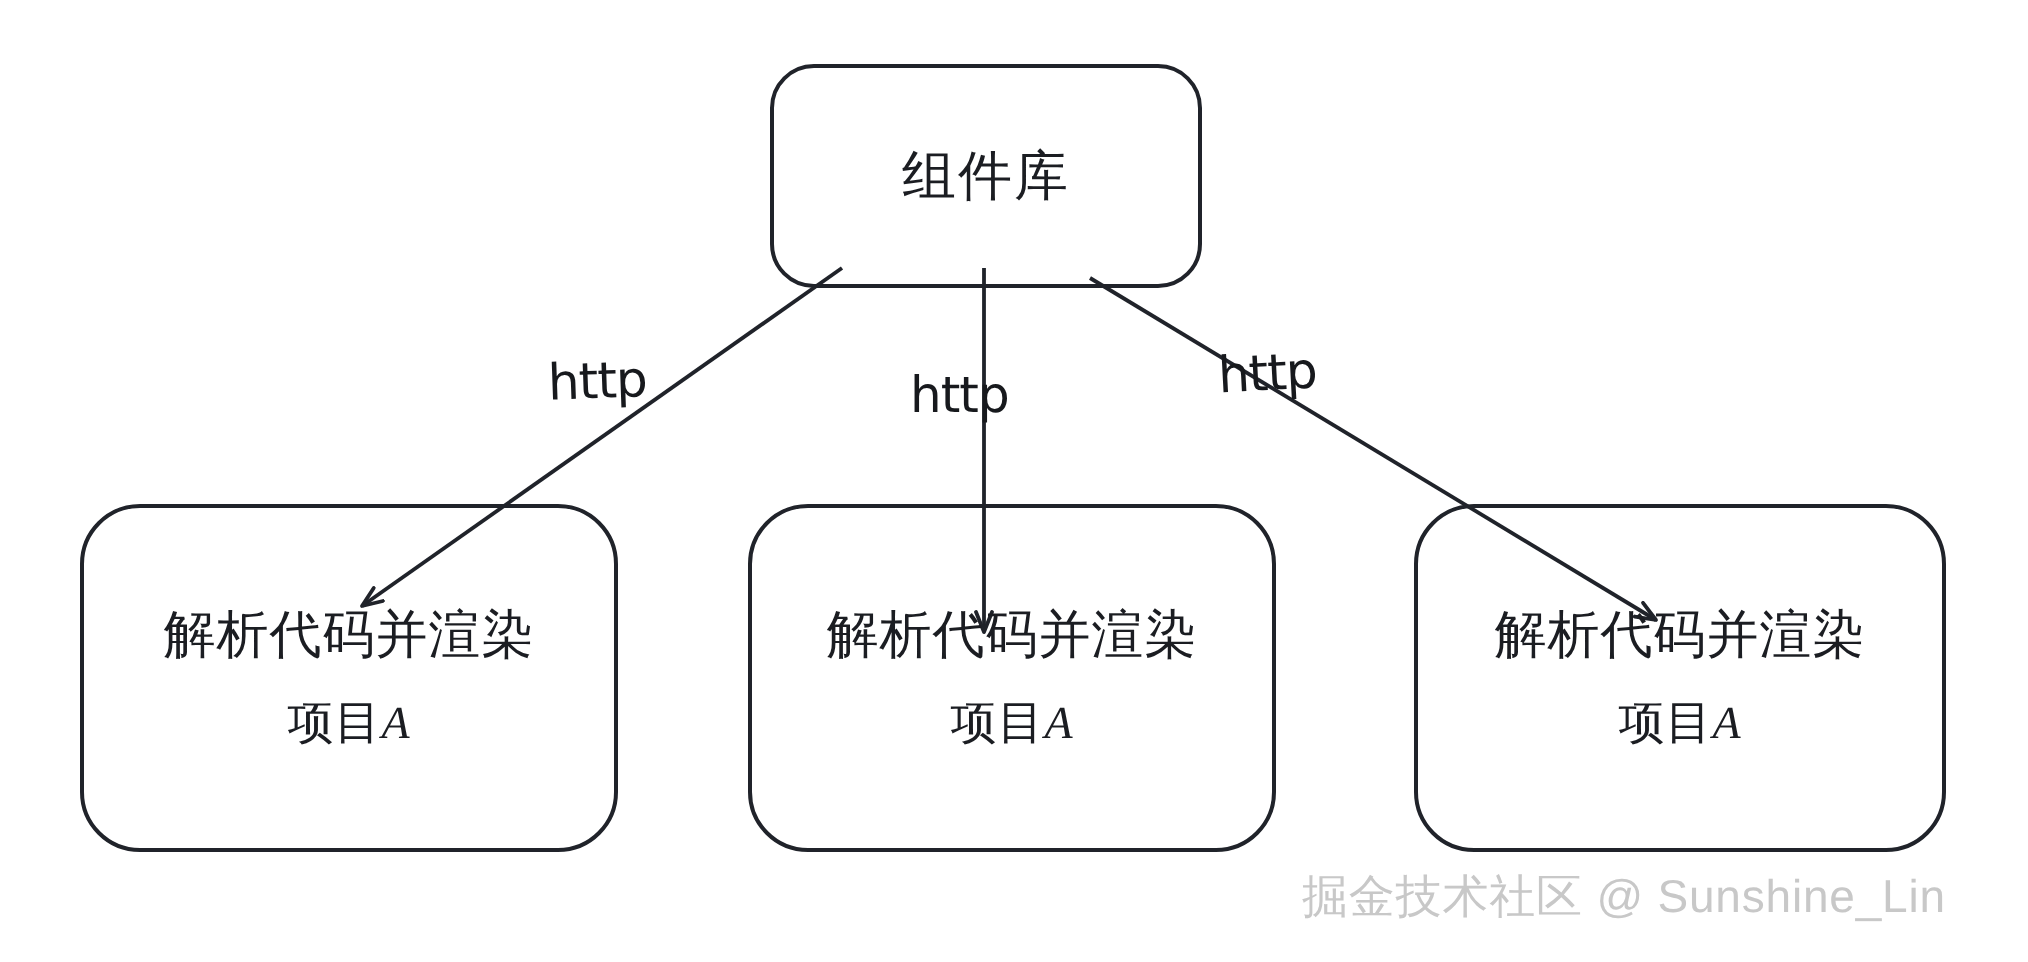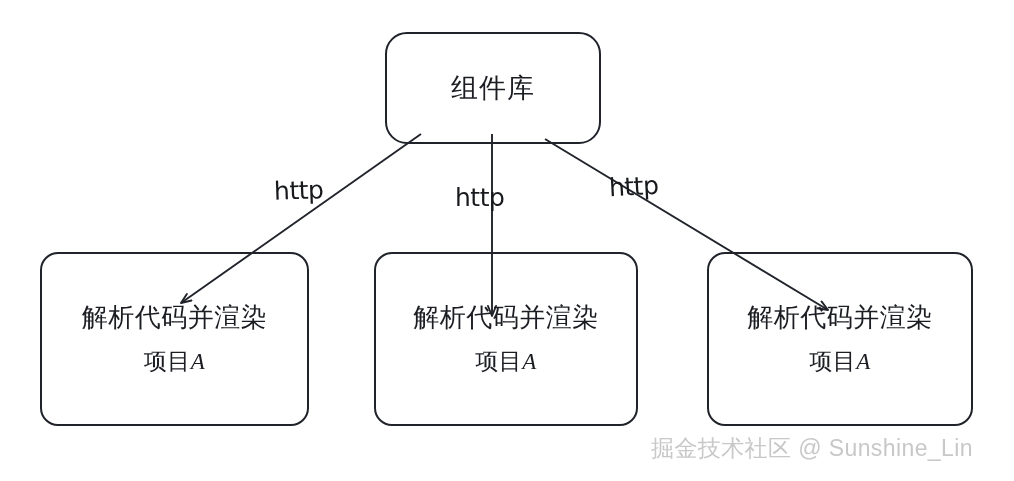--- a/index.html
+++ b/index.html
@@ -21,21 +21,21 @@
     position: absolute;
     left: 0;
     top: 0;
     width: 1014px;
     height: 481px;
   }
   .node {
     position: absolute;
     box-sizing: border-box;
     border: 2.2px solid #20232a;
-    border-radius: 18px;
+    border-radius: 30px;
     background: transparent;
     display: flex;
     flex-direction: column;
     align-items: center;
     justify-content: center;
     text-align: center;
     color: #1b1d22;
     font-family: "Liberation Serif", "DejaVu Serif", serif;
   }
   #node-root {

